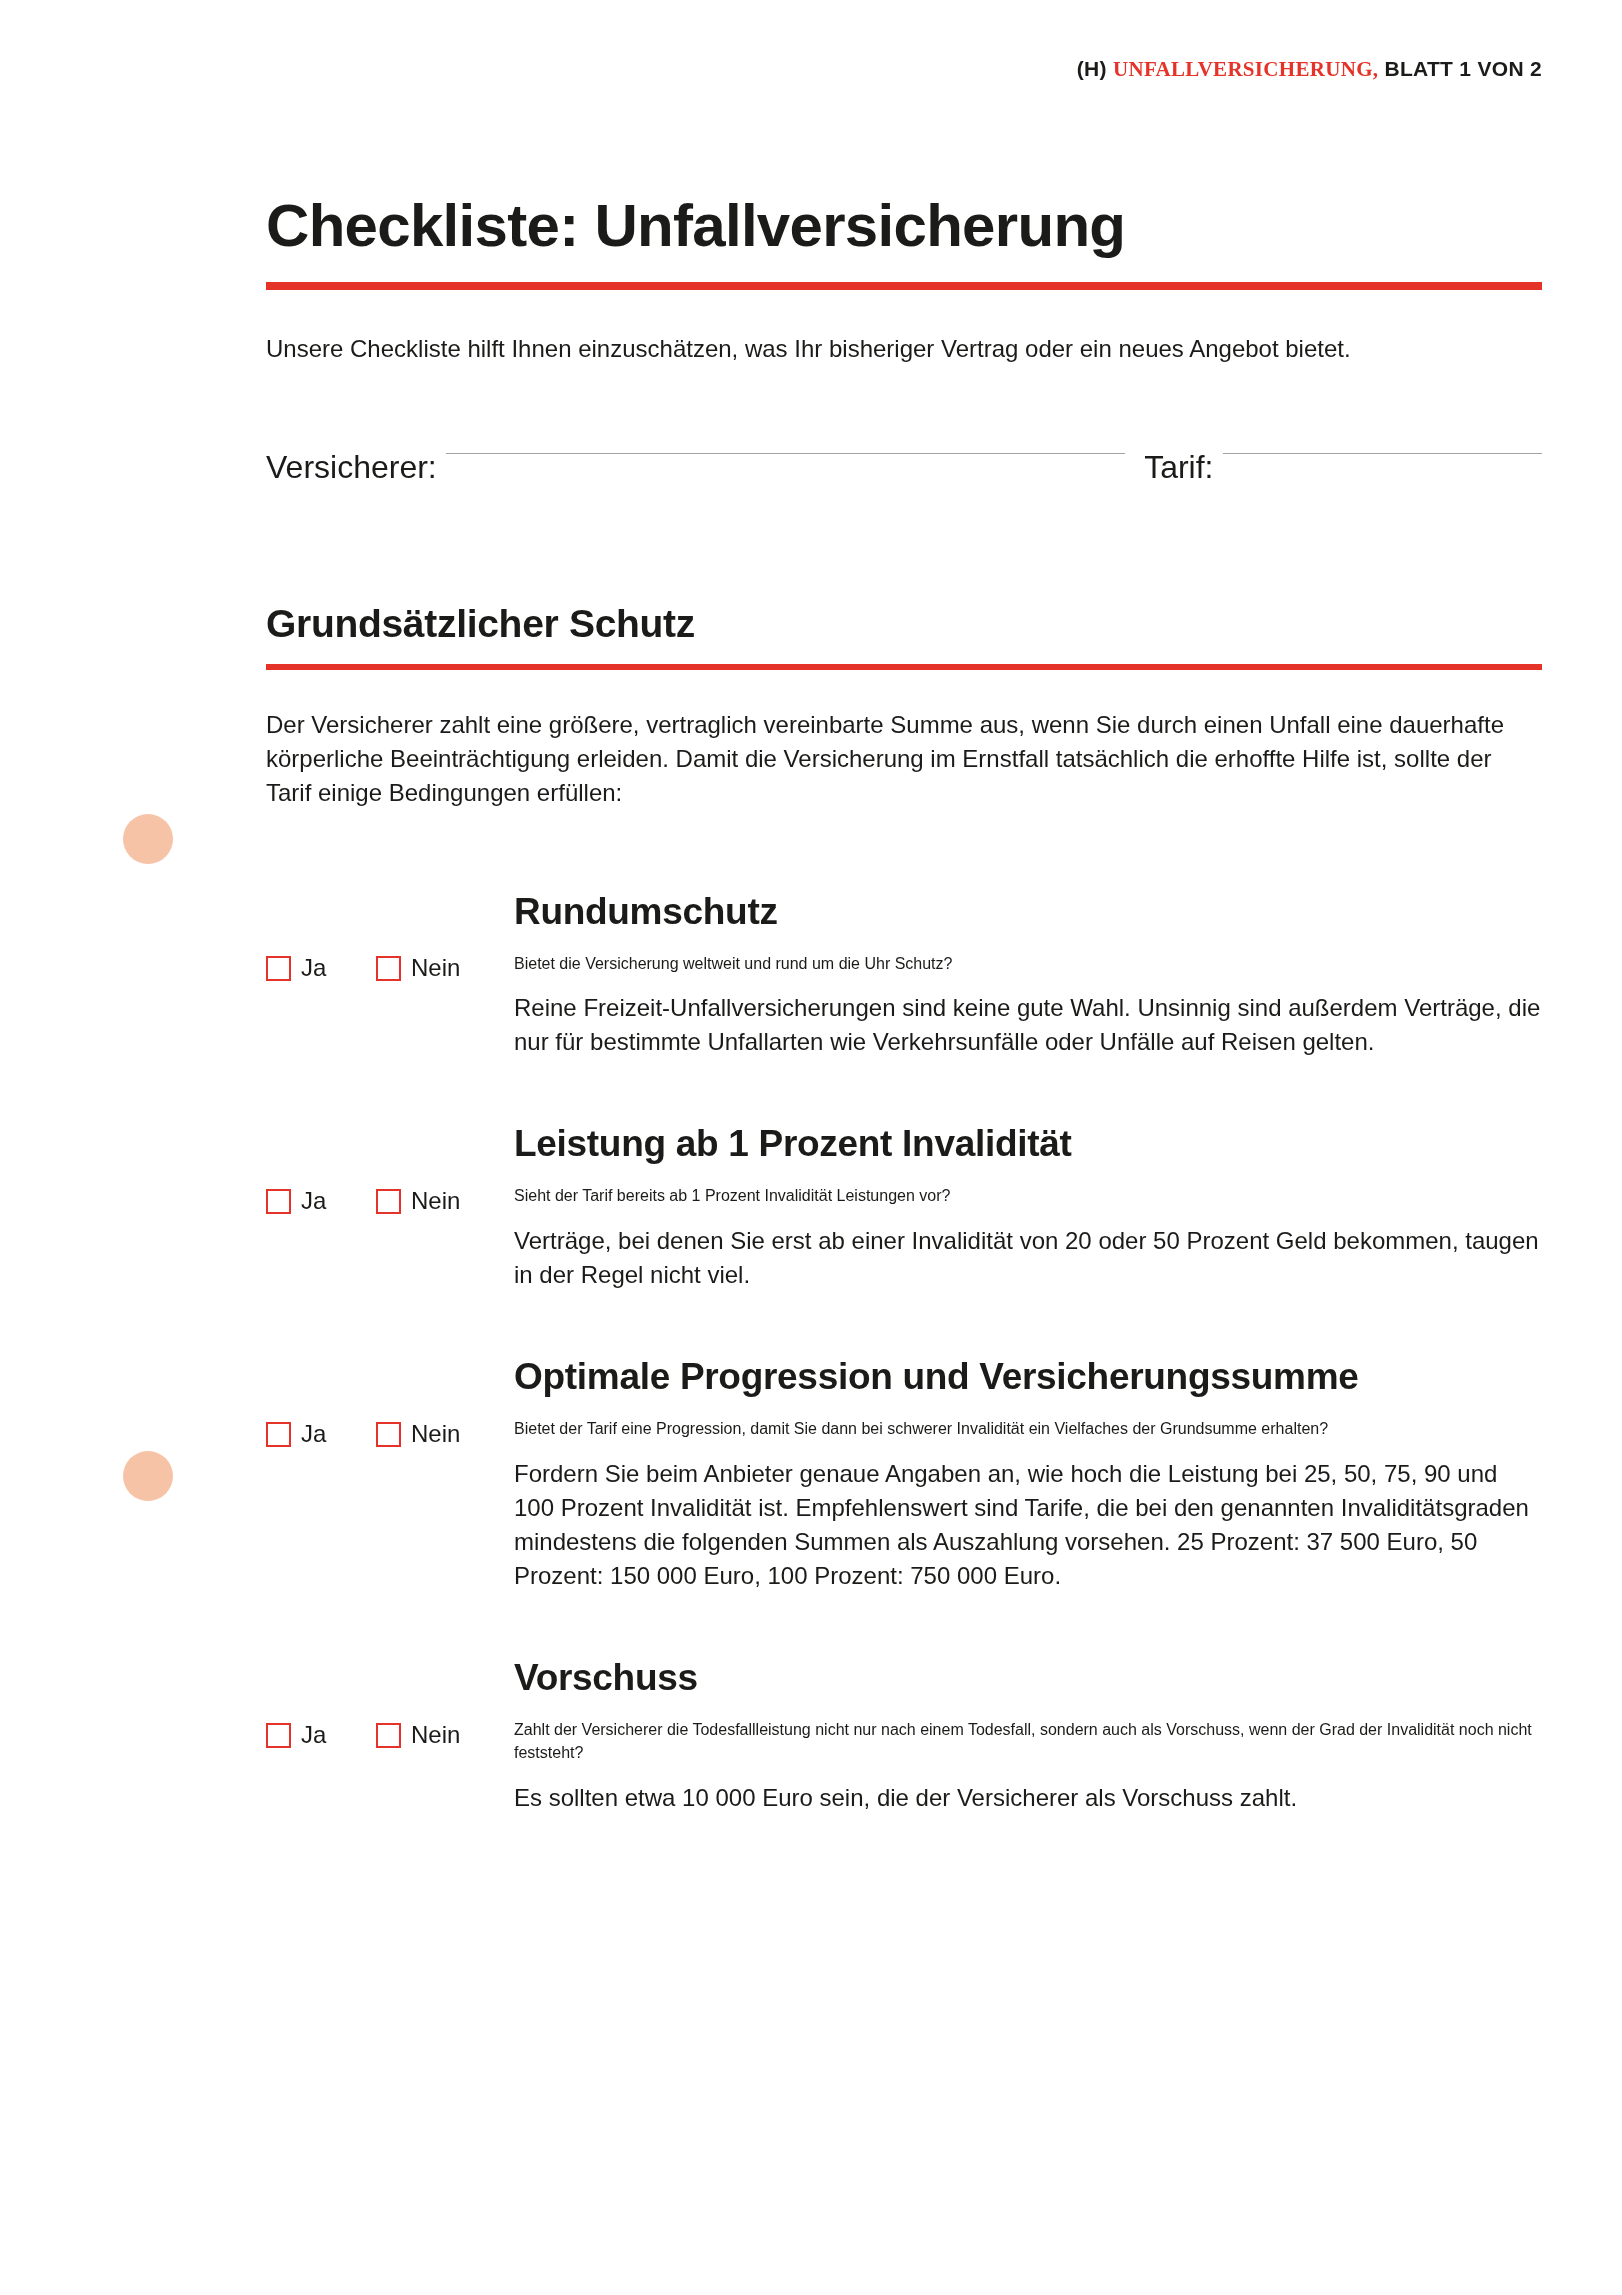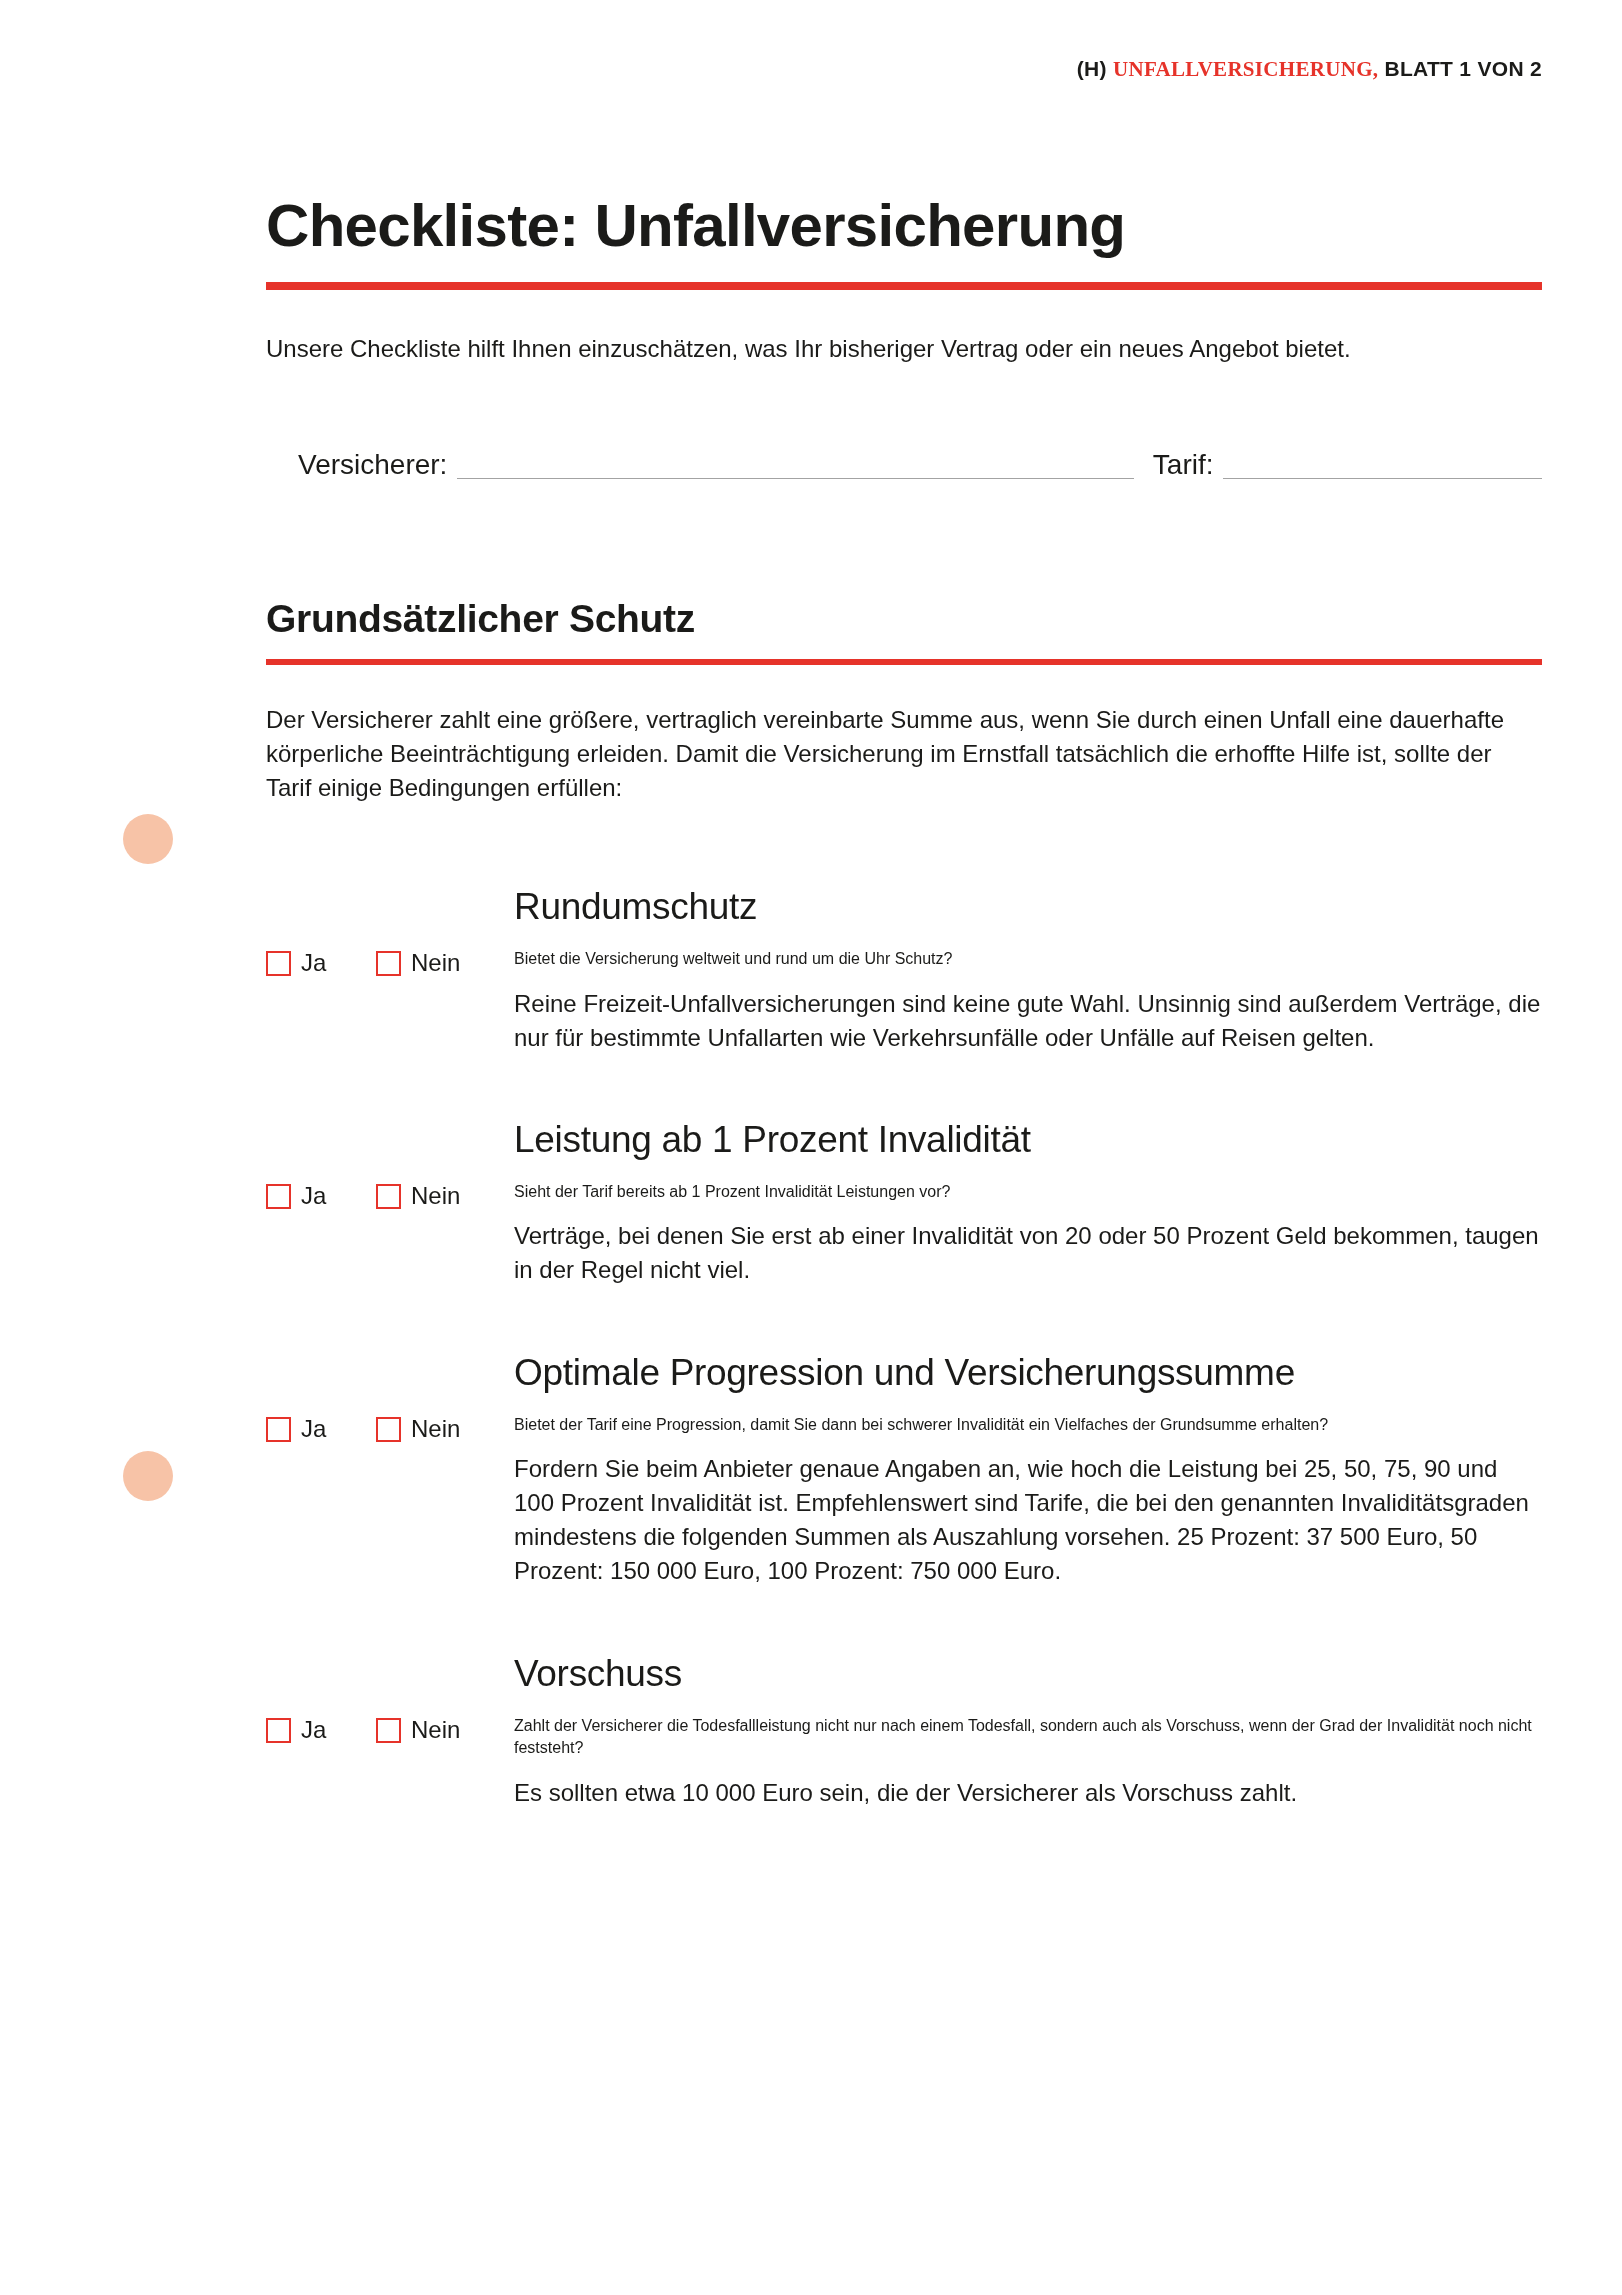--- a/index.html
+++ b/index.html
@@ -63,24 +63,23 @@
   .intro{
     margin-top:42px;
     font-size:24px;
     line-height:1.42;
   }
 
   
   .fields-row{
     margin-top:82px;
     display:flex;
-    align-items:flex-end;
-    font-size:28px;
+    align-items:flex-start;
+    font-size:32px;
     line-height:1.2;
-    margin-left:32px;
   }
   .field-line{
     display:block;
     border-bottom:1.4px solid var(--line-gray);
     height:6.8px;
     margin:0 0 2.7px 9.5px;
     cursor:text;
   }
   .field-line.grow{flex:1 1 auto;}
   .field-label.tarif{margin-left:19px;}
@@ -100,21 +99,21 @@
     line-height:1.43;
     max-width:1278px;
   }
 
   
   .items{margin-top:80px;}
   .item + .item{margin-top:64px;}
   .item-heading{
     margin-left:248px;
     font-size:37px;
-    font-weight:normal;
+    font-weight:bold;
     letter-spacing:-0.3px;
     margin-bottom:20px;
   }
   .item-row{display:flex;align-items:flex-start;}
   .checkboxes{
     flex:0 0 248px;
     display:flex;
     align-items:center;
     padding-top:1.4px;
   }

